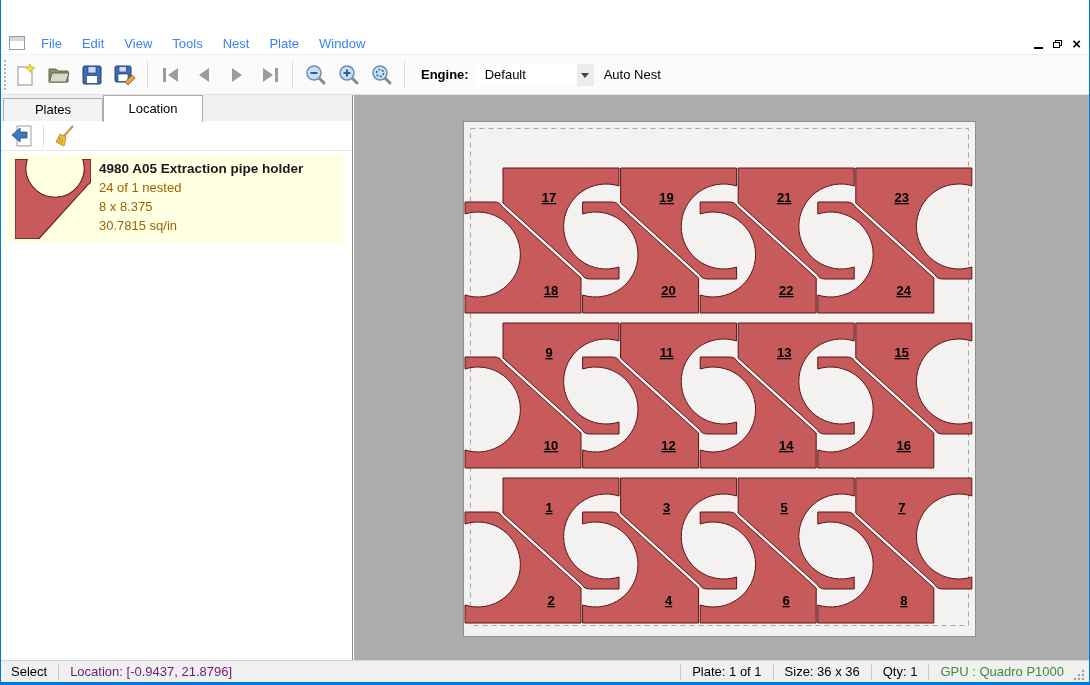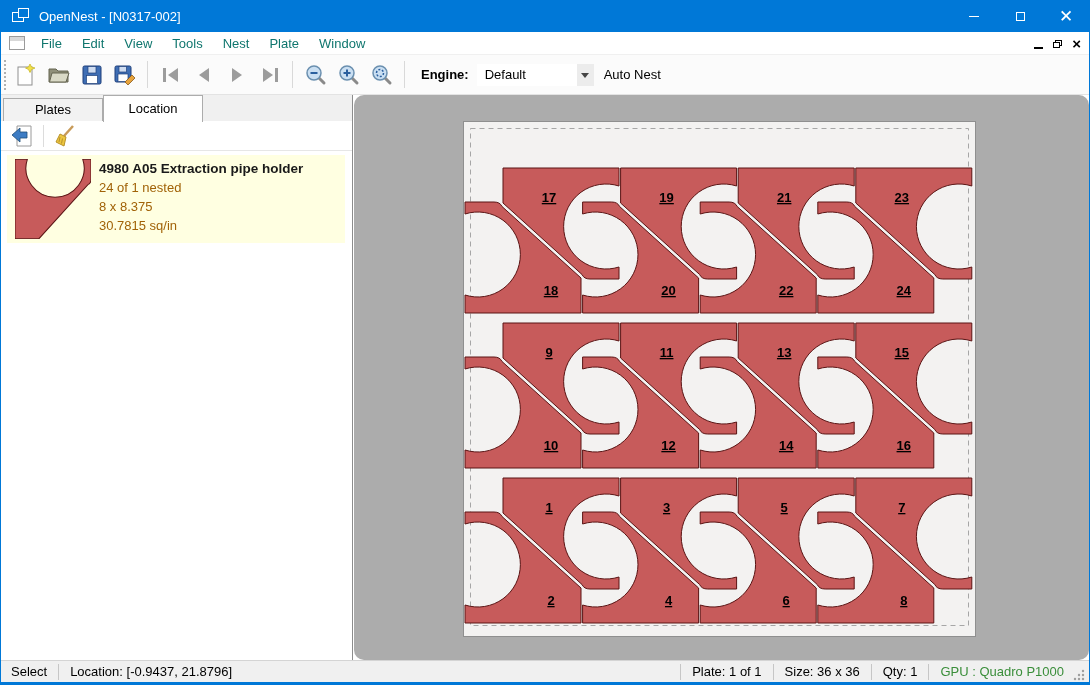--- a/index.html
+++ b/index.html
@@ -16,21 +16,21 @@
   .caption-buttons { position:absolute; right:0; top:0; height:32px; display:flex; }
   .cap-btn { width:46px; height:32px; display:flex; align-items:center; justify-content:center; }
   .glyph-min { width:10px; height:1px; background:#fff; }
   .glyph-max { width:9px; height:9px; border:1px solid #fff; }
   .glyph-close { color:#fff; font-size:17px; line-height:1; font-weight:400; }
 
   
   .menubar { position:absolute; left:0; top:32px; right:0; height:23px; background:#fff; display:flex; align-items:center; border-bottom:1px solid #f0f0f0; }
   .mdi-icon { width:16px; height:14px; margin:0 6px 0 8px; border:1px solid #9a9a9a; background:#fff; position:relative; }
   .mdi-icon:before { content:""; position:absolute; left:0; top:0; right:0; height:4px; background:#d8d8d8; }
-  .menu-item { padding:0 10px; font-size:13px; color:#0f766e; height:23px; line-height:23px; }
+  .menu-item { padding:0 10px; font-size:13px; color:#3b82f6; height:23px; line-height:23px; }
   .mdi-buttons { position:absolute; right:8px; top:0; height:23px; display:flex; align-items:center; gap:10px; }
   .mdi-min { width:9px; height:2px; background:#000; margin-top:8px; }
   .mdi-restore { width:9px; height:8px; position:relative; }
   .mdi-restore .r1 { position:absolute; right:0; top:0; width:7px; height:6px; border:1.4px solid #000; }
   .mdi-restore .r2 { position:absolute; left:0; bottom:0; width:7px; height:6px; border:1.4px solid #000; background:#fff; }
   .mdi-close { font-size:15px; font-weight:bold; color:#000; line-height:1; }
 
   
   .toolbar { position:absolute; left:0; top:55px; right:0; height:40px; background:#fbfbfb; border-bottom:1px solid #e3e3e3; display:flex; align-items:center; }
   .grip { width:5px; height:30px; margin-left:3px; border-left:2px dotted #b0b0b0; }
@@ -54,57 +54,39 @@
   .side-btn { width:30px; height:26px; display:flex; align-items:center; justify-content:center; margin-left:6px; }
   .side-sep { width:1px; height:22px; background:#dcdcdc; margin-left:6px; }
 
   .drawing-item { position:absolute; left:6px; right:7px; top:60px; height:88px; background:#FFFFE1; display:flex; }
   .thumb-box { width:92px; display:flex; align-items:center; justify-content:center; }
   .item-text { padding-top:6px; }
   .item-title { font-size:13.5px; font-weight:bold; color:#1a1a1a; }
   .item-line { font-size:13px; color:#a16207; margin-top:4px; }
 
   
-  .canvas { position:absolute; left:353px; top:0; right:0; bottom:0; background:#acacac;border-radius:10px; }
+  .canvas { position:absolute; left:353px; top:0; right:0; bottom:0; background:#acacac; }
   .plate-wrap { position:absolute; left:109px; top:26px; width:513px; height:516px; }
   .part-num { font:bold 13px "Liberation Sans",sans-serif; fill:#000; }
 
   
   .statusbar { position:absolute; left:0; bottom:0; right:0; height:22px; background:#f0f0f0; border-top:1px solid #d4d4d4; display:flex; align-items:center; font-size:13px; }
   .st-sep { width:1px; height:16px; background:#c6c6c6; margin:0 11px; }
   .st-mode { margin-left:10px; color:#000; }
-  .st-loc { color:#000000; }
+  .st-loc { color:#701a75; }
   .st-spacer { flex:1; }
   .st-item { color:#000; }
   .st-gpu { font-weight:normal; }
   .resize-grip { width:14px; height:14px; margin:6px 3px 0 8px; }
 </style>
 </head>
 <body>
 
 <div class="window">
 
-  <div class="titlebar">
-    <div class="app-icon">
-        <div class="w1"></div>
-        <div class="w2"></div>
-      </div>
-    <div class="title-text">OpenNest - [N0317-002]</div>
-    <div class="caption-buttons">
-      <div class="cap-btn">
-          <div class="glyph-min"></div>
-        </div>
-      <div class="cap-btn">
-          <div class="glyph-max"></div>
-        </div>
-      <div class="cap-btn">
-          <div class="glyph-close">✕</div>
-        </div>
-    </div>
-  </div>
 
   <div class="menubar">
     <div class="mdi-icon"></div>
     <div class="menu-item">File</div>
     <div class="menu-item">Edit</div>
     <div class="menu-item">View</div>
     <div class="menu-item">Tools</div>
     <div class="menu-item">Nest</div>
     <div class="menu-item">Plate</div>
     <div class="menu-item">Window</div>

